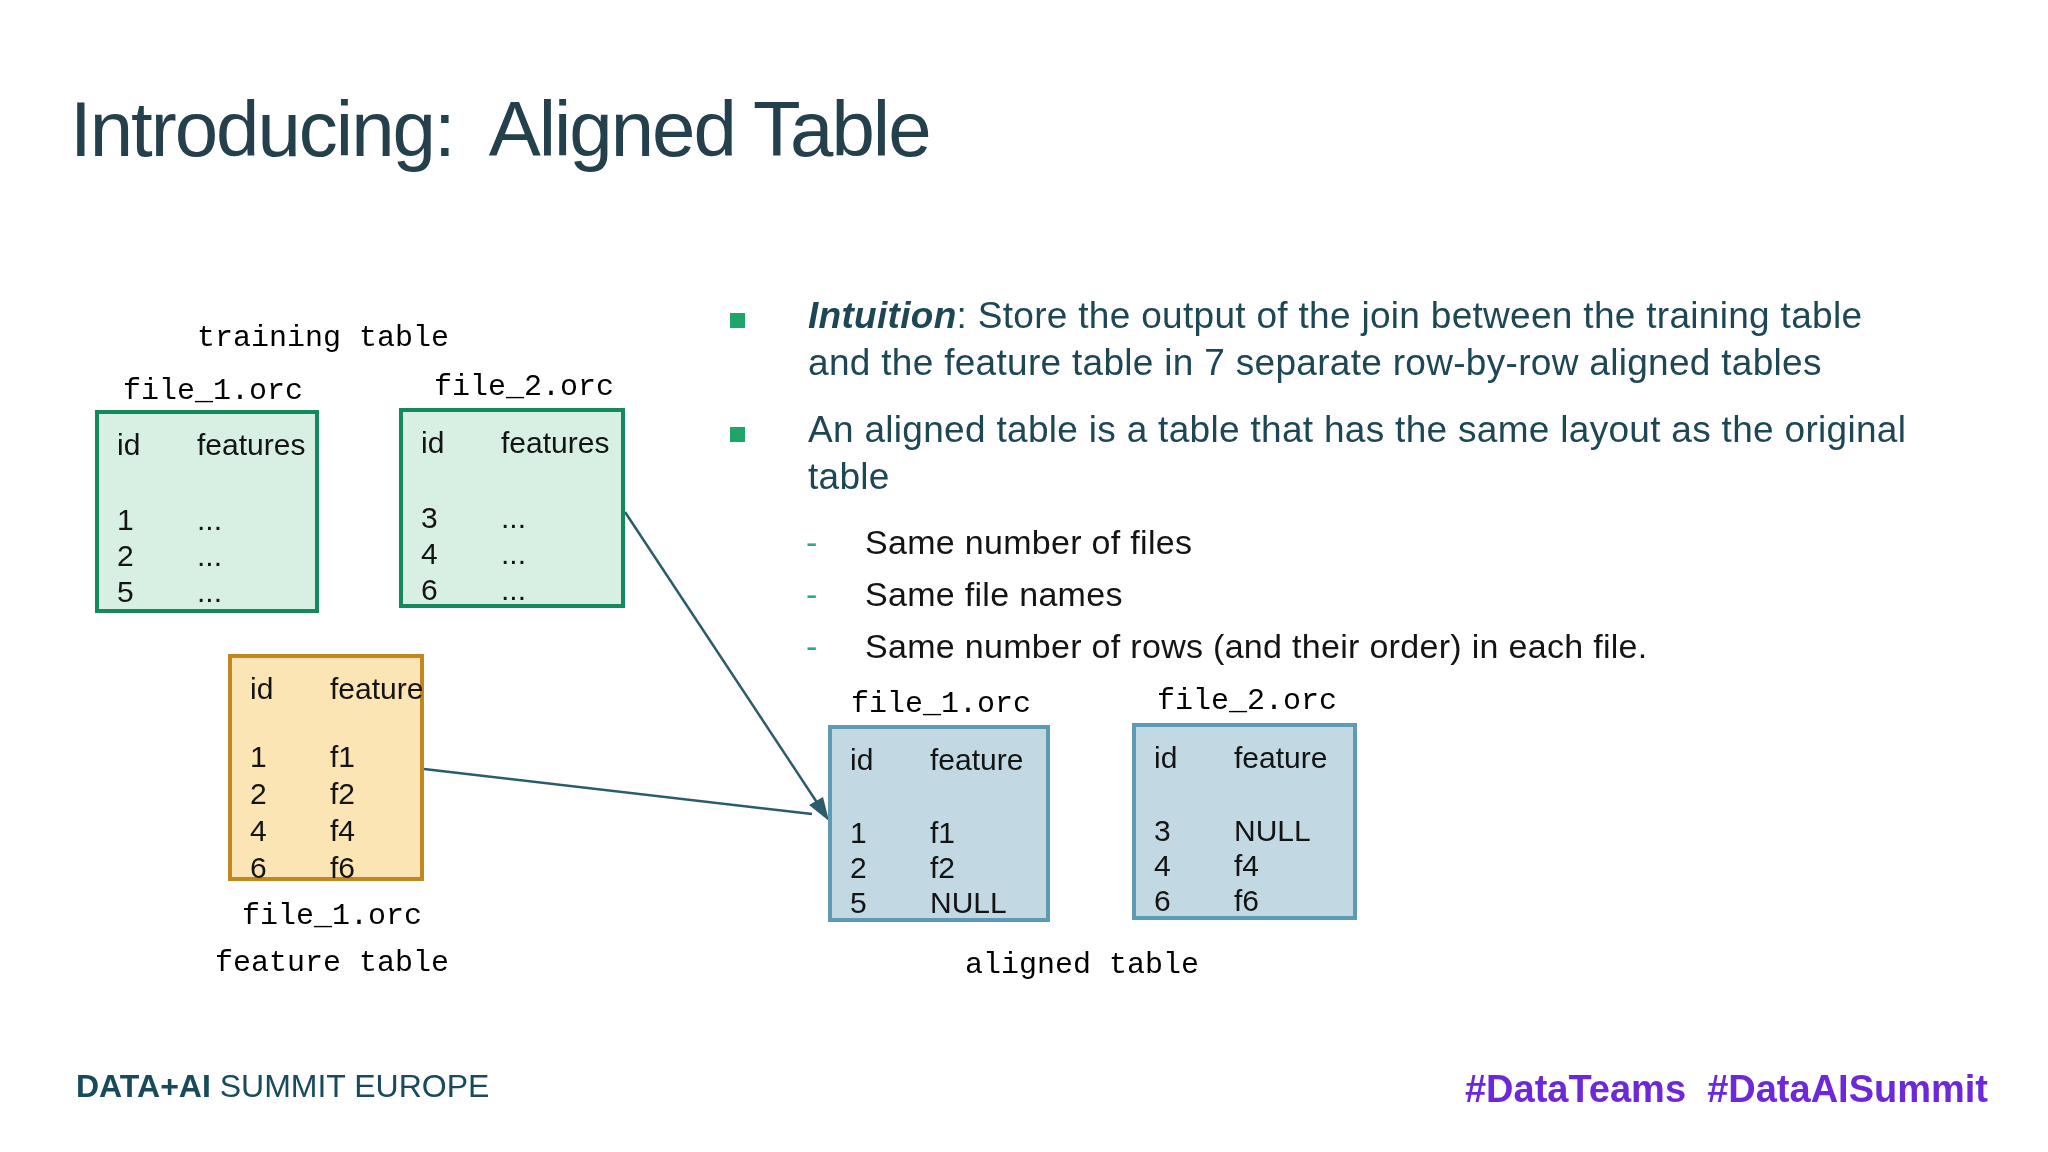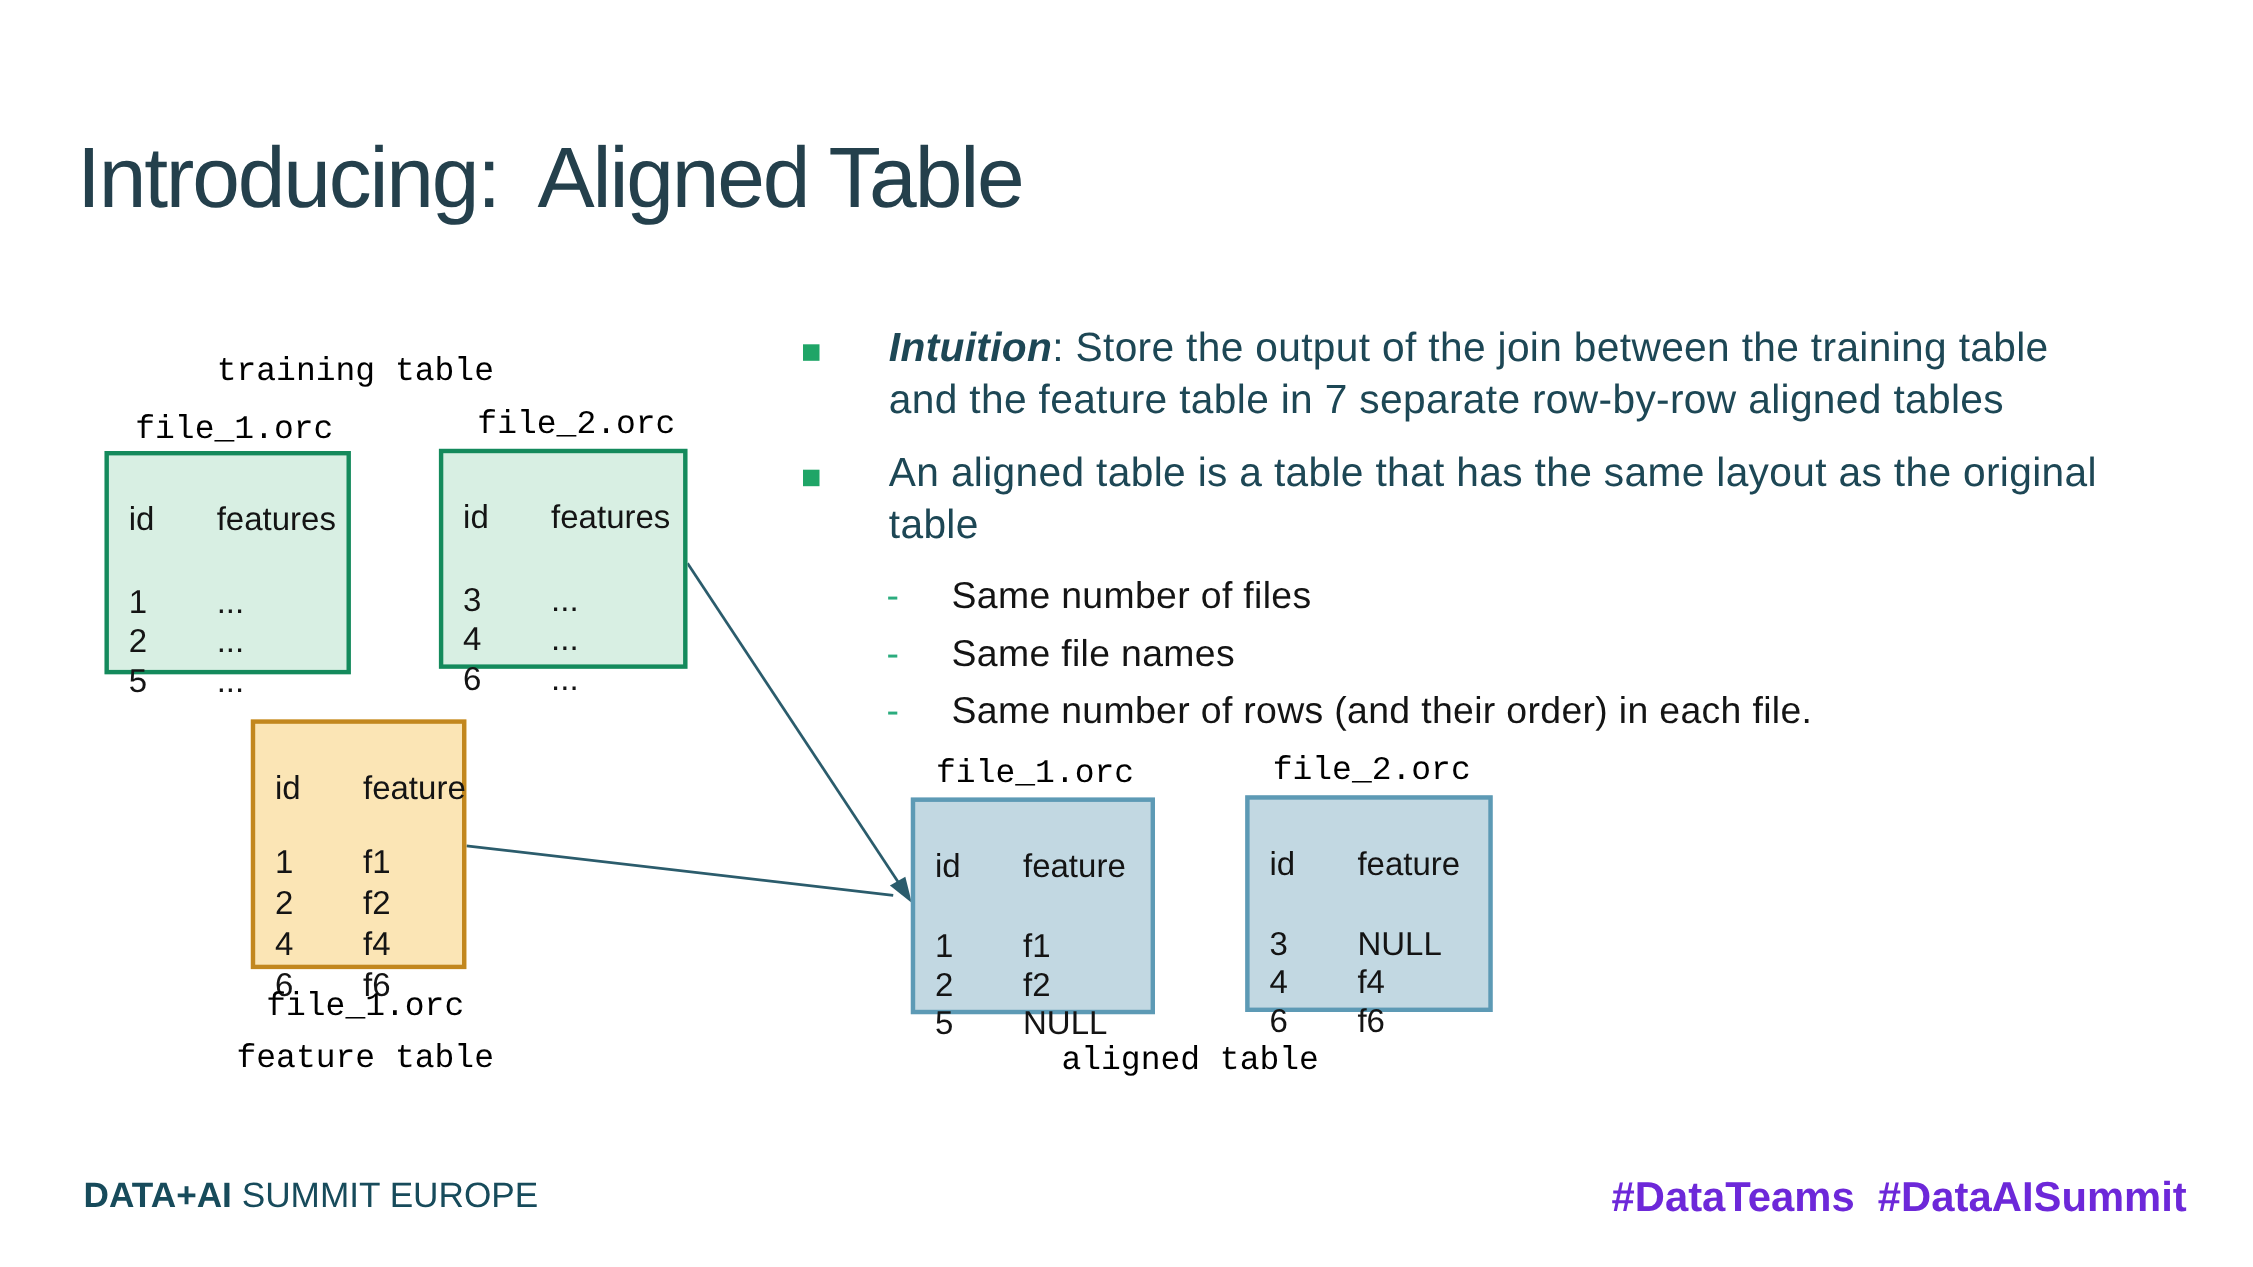--- a/index.html
+++ b/index.html
@@ -5,36 +5,35 @@
   html,body{margin:0;padding:0;background:#ffffff;}
   #slide{
     position:relative;width:2048px;height:1152px;background:#ffffff;overflow:hidden;
     font-family:"Liberation Sans",sans-serif;
   }
   
   .title{
     position:absolute;left:70px;top:84px;
     font-size:78px;font-weight:400;letter-spacing:-2px;color:#24404c;
     white-space:pre;
-    margin-top:32px;
   }
   
   .mlabel{
     position:absolute;font-family:"Liberation Mono","DejaVu Sans Mono",monospace;
     font-size:30px;color:#000;text-align:right;white-space:pre;
   }
   
   .dtable{
     position:absolute;box-sizing:border-box;border:4px solid;
     font-size:30px;color:#141414;padding:14px 6px 0 18px;
   }
   .dtable.g{background:#d8efe3;border-color:#148a5c;}
   .dtable.o{background:#fbe5b5;border-color:#c2871e;}
   .dtable.b{background:#c2d8e2;border-color:#5d9ab5;}
-  .thead{display:flex;line-height:34px;margin-top:28px;}
+  .thead{display:flex;line-height:34px;}
   .tgap{height:40px;}
   .o .tgap{height:32px;}
   .b .tgap{height:38px;}
   .trow{display:flex;line-height:36px;}
   .o .trow{line-height:37px;}
   .b .trow{line-height:35px;}
   .c1{width:80px;flex:none;}
   .c2{flex:1;}
   
   .bullet-sq{position:absolute;width:15px;height:15px;background:#1fa567;}

